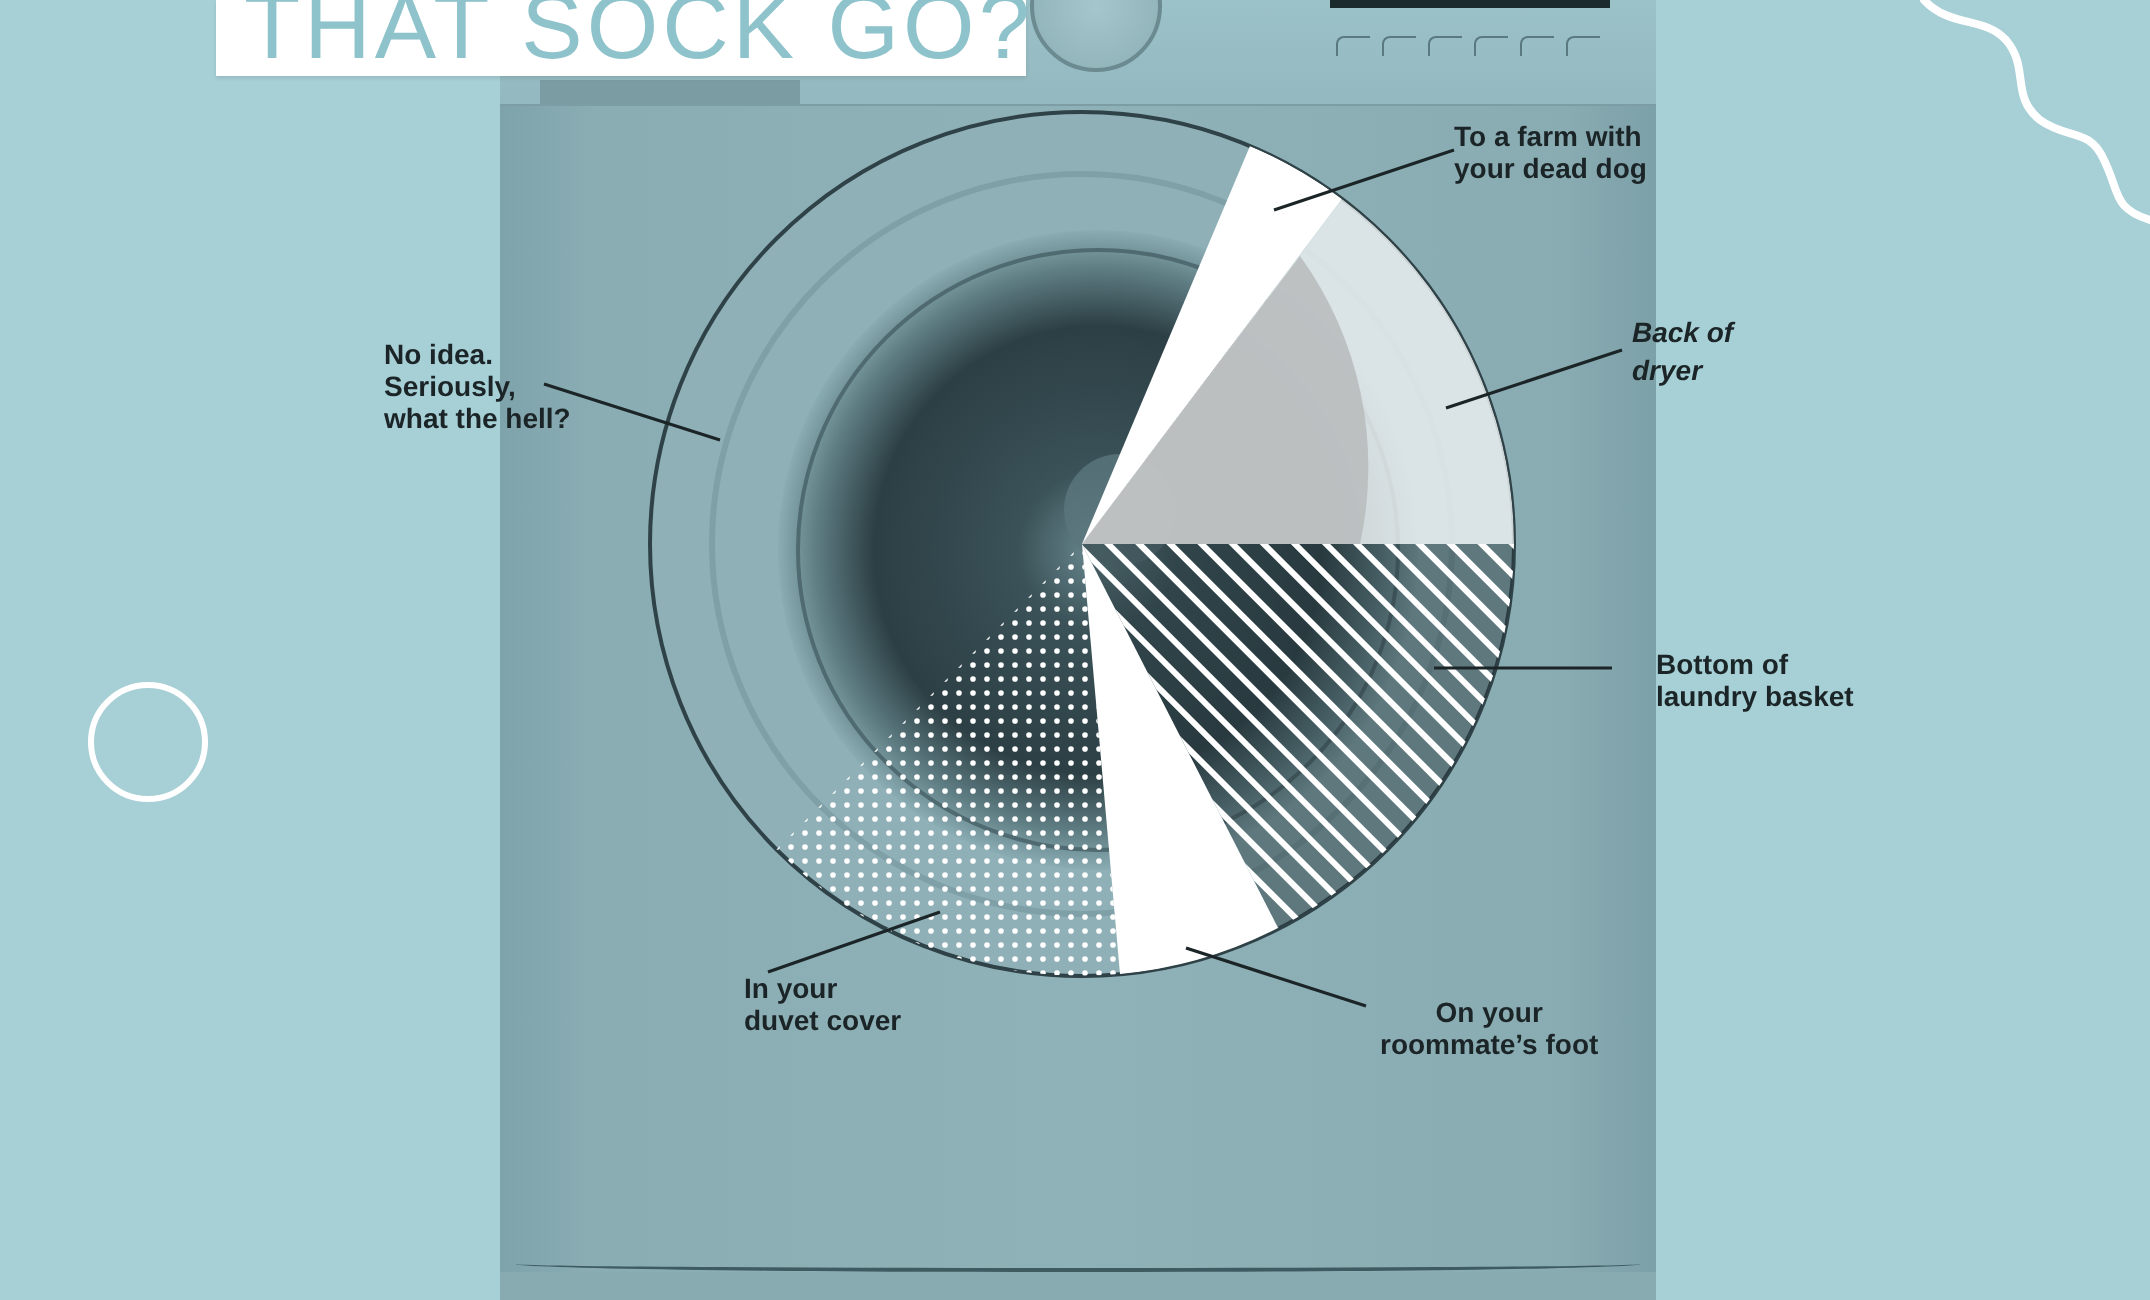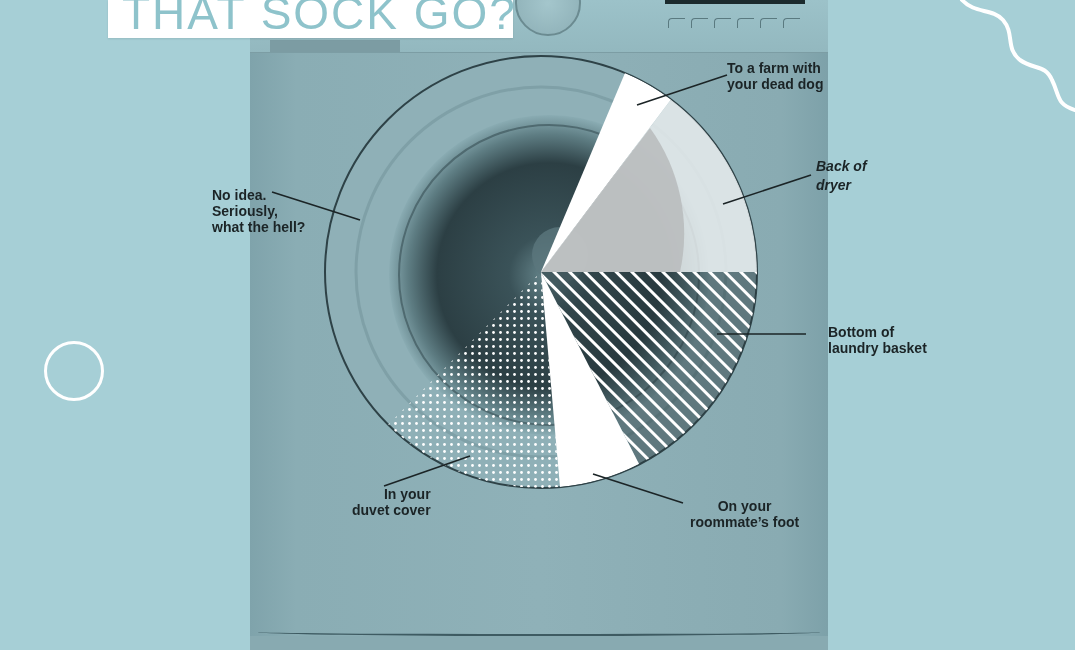--- a/index.html
+++ b/index.html
@@ -144,17 +144,17 @@
 <div class="deco-circle"></div>
 
 <div class="label" style="left:699px; top:60px;margin-left:28px;">To a farm with
 your dead dog</div>
 <div class="label" style="left:816px; top:157px; line-height:19px;font-style:italic;">Back of
 dryer</div>
 <div class="label" style="left:810px; top:324px;margin-left:18px;">Bottom of
 laundry basket</div>
 <div class="label" style="left:690px; top:498px;text-align:center;">On your
 roommate’s foot</div>
-<div class="label" style="left:352px; top:486px;text-align:right;">In your
+<div class="label" style="left:372px; top:486px;">In your
 duvet cover</div>
-<div class="label" style="left:192px; top:187px;margin-left:20px;">No idea.
+<div class="label" style="left:192px; top:169px;">No idea.
 Seriously,
 what the hell?</div>
 
 </body></html>

